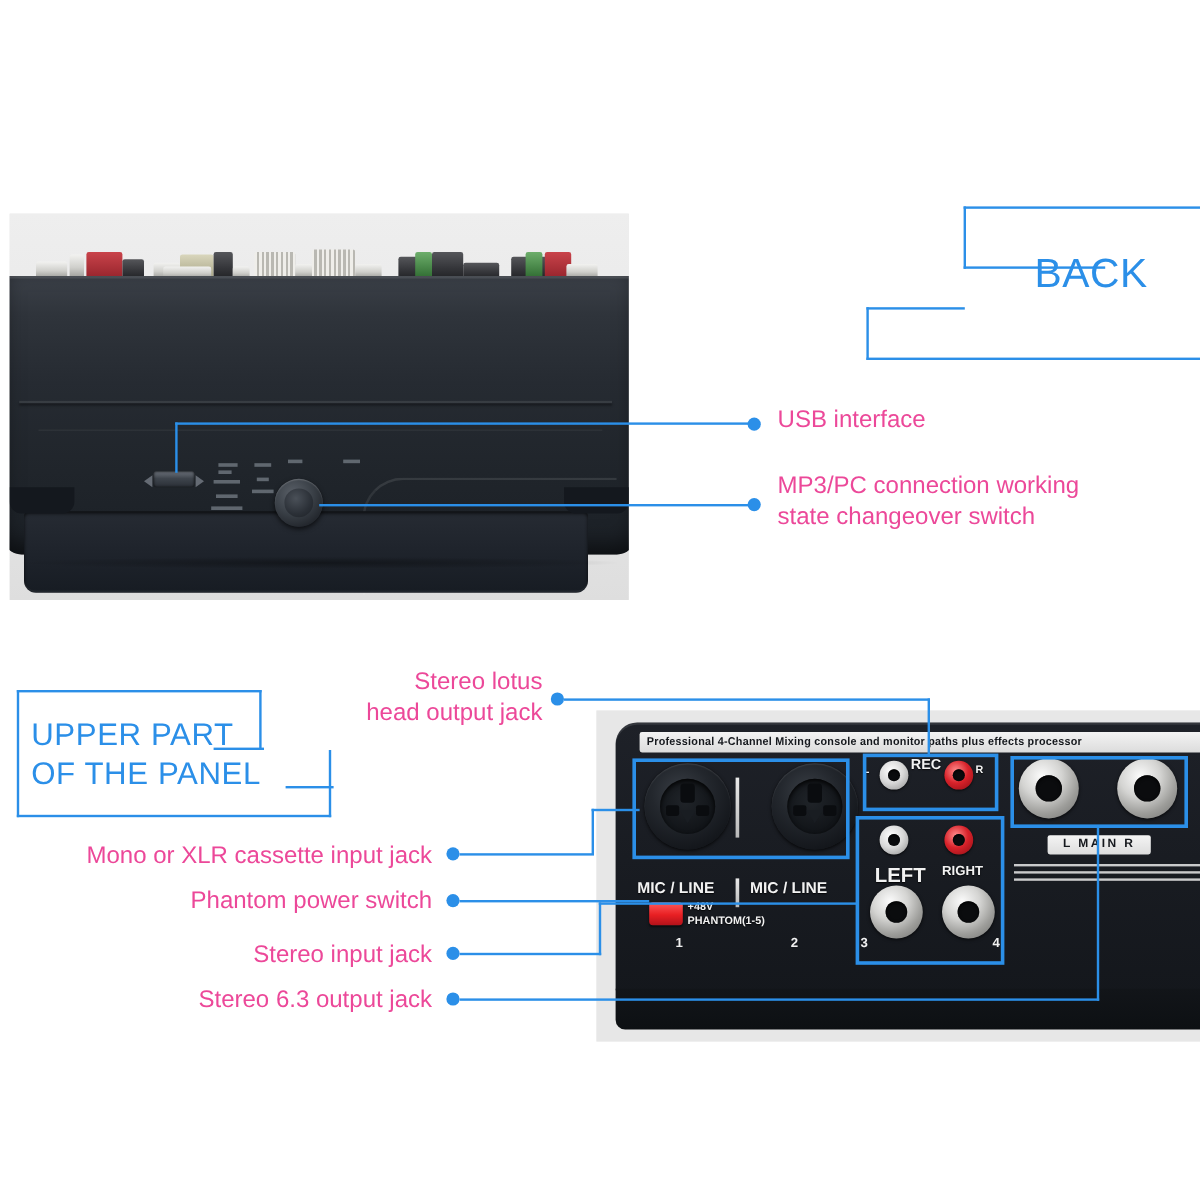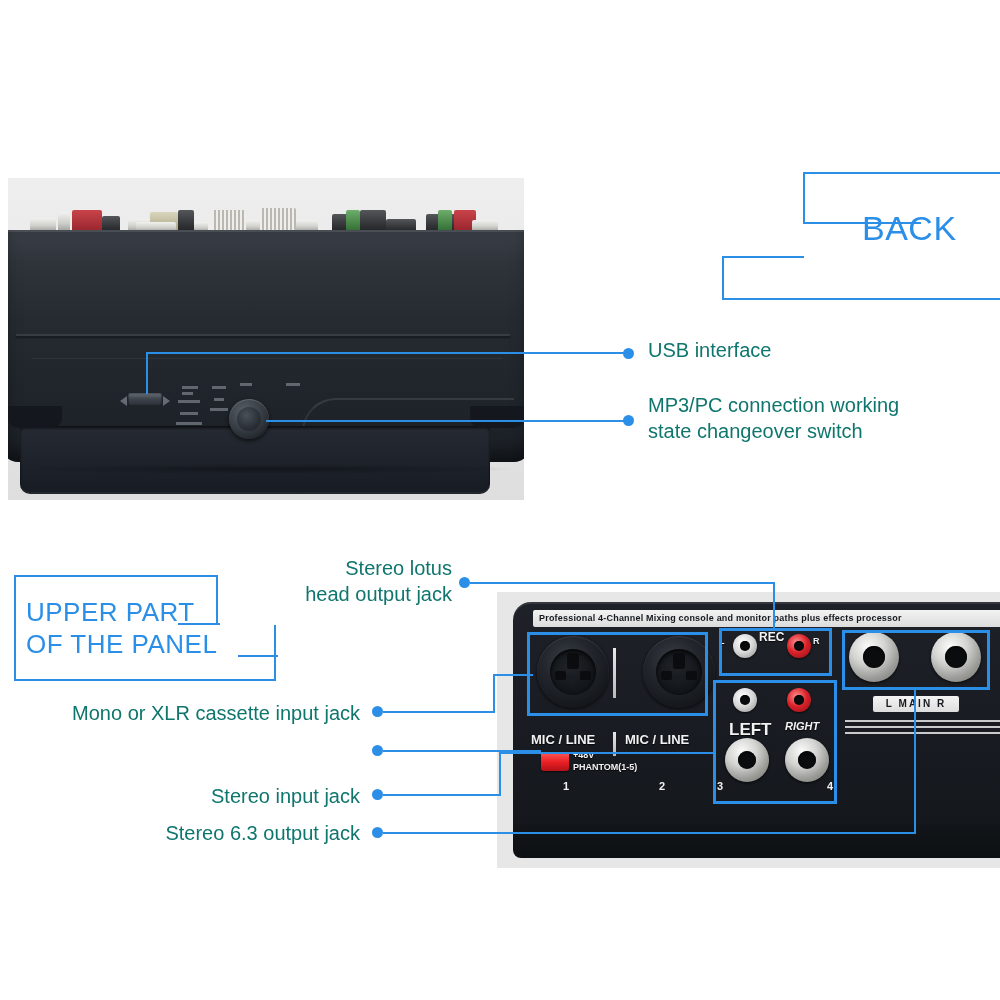--- a/index.html
+++ b/index.html
@@ -129,21 +129,21 @@
   
   .hl{position:absolute;border:3px solid #2b8fe8;box-sizing:border-box;}
 
   
   .lead{position:absolute;background:#2b8fe8;}
   .lead-h{height:2px;}
   .lead-v{width:2px;}
   .dot{position:absolute;width:11px;height:11px;border-radius:50%;background:#2b8fe8;}
 
   
-  .lbl{position:absolute;color:#0f766e;font-size:20px;line-height:26px;
+  .lbl{position:absolute;color:#ec4899;font-size:20px;line-height:26px;
       font-family:"Liberation Sans",sans-serif;white-space:pre-line;}
   .lbl-r{text-align:right;}
 
   
   .frame{position:absolute;box-sizing:border-box;}
   .title-txt{position:absolute;color:#2b8fe8;font-size:34px;line-height:40px;
       font-family:"Liberation Sans",sans-serif;white-space:pre-line;letter-spacing:.5px;}
   .title-txt.small{font-size:26px;line-height:32px;}
 </style>
 </head>
@@ -280,21 +280,21 @@
       <div class="rca-hole"></div>
     </div>
 
     <div class="rca white" style="left:236px;top:96px;">
       <div class="rca-hole"></div>
     </div>
     <div class="rca red" style="left:290px;top:96px;">
       <div class="rca-hole"></div>
     </div>
     <div class="sk" style="left:232px;top:128px;font-size:17px;">LEFT</div>
-    <div class="sk" style="left:288px;top:128px;font-size:11px;font-style:italic;">RIGHT</div>
+    <div class="sk" style="left:288px;top:128px;font-size:11px;">RIGHT</div>
 
     <div class="trs" style="left:228px;top:146px;width:44px;height:44px;">
       <div class="trs-hole" style="left:13px;top:13px;width:18px;height:18px;"></div>
     </div>
     <div class="trs" style="left:288px;top:146px;width:44px;height:44px;">
       <div class="trs-hole" style="left:13px;top:13px;width:18px;height:18px;"></div>
     </div>
 
     <div class="trs" style="left:352px;top:40px;width:50px;height:50px;">
       <div class="trs-hole" style="left:14px;top:14px;width:22px;height:22px;"></div>
@@ -328,20 +328,21 @@
   <div class="dot" style="left:459px;top:577px;"></div>
   <div class="lead lead-h" style="left:470px;top:582px;width:305px;"></div>
   <div class="lead lead-v" style="left:773px;top:582px;height:48px;"></div>
 
   <div class="lbl lbl-r" style="left:30px;top:700px;width:330px;">Mono or XLR cassette input jack</div>
   <div class="dot" style="left:372px;top:706px;"></div>
   <div class="lead lead-h" style="left:383px;top:711px;width:112px;"></div>
   <div class="lead lead-v" style="left:493px;top:674px;height:38px;"></div>
   <div class="lead lead-h" style="left:493px;top:674px;width:40px;"></div>
 
+  <div class="lbl lbl-r" style="left:30px;top:738px;width:330px;">Phantom power switch</div>
   <div class="dot" style="left:372px;top:745px;"></div>
   <div class="lead lead-h" style="left:383px;top:750px;width:158px;"></div>
 
   <div class="lbl lbl-r" style="left:30px;top:783px;width:330px;">Stereo input jack</div>
   <div class="dot" style="left:372px;top:789px;"></div>
   <div class="lead lead-h" style="left:383px;top:794px;width:118px;"></div>
   <div class="lead lead-v" style="left:499px;top:752px;height:44px;"></div>
   <div class="lead lead-h" style="left:499px;top:752px;width:216px;"></div>
 
   <div class="lbl lbl-r" style="left:30px;top:820px;width:330px;">Stereo 6.3 output jack</div>

